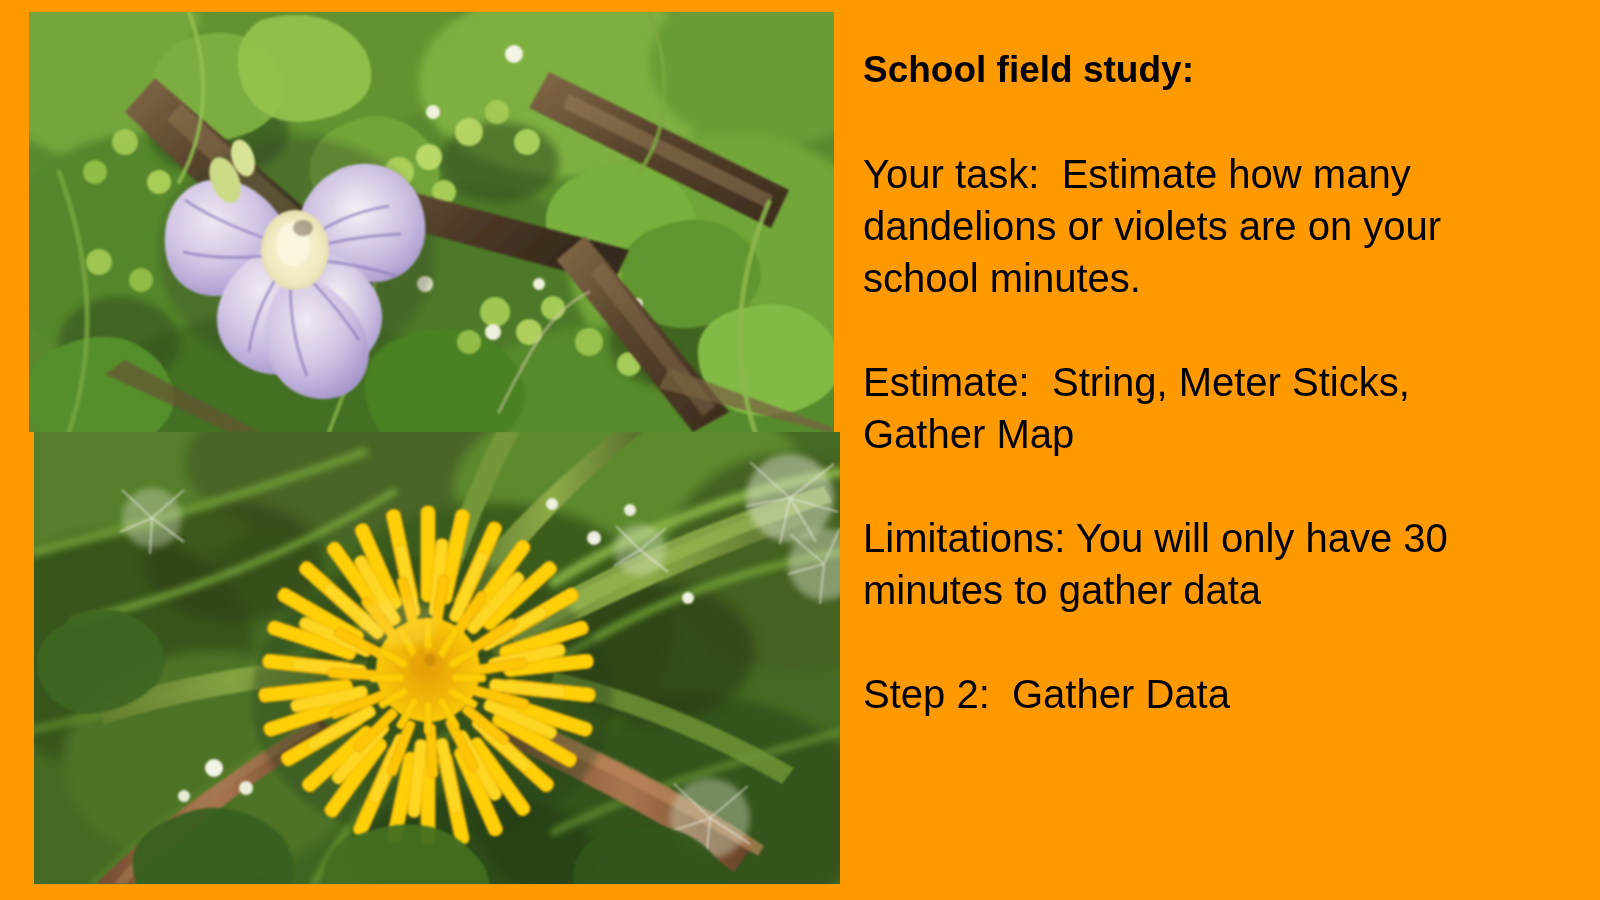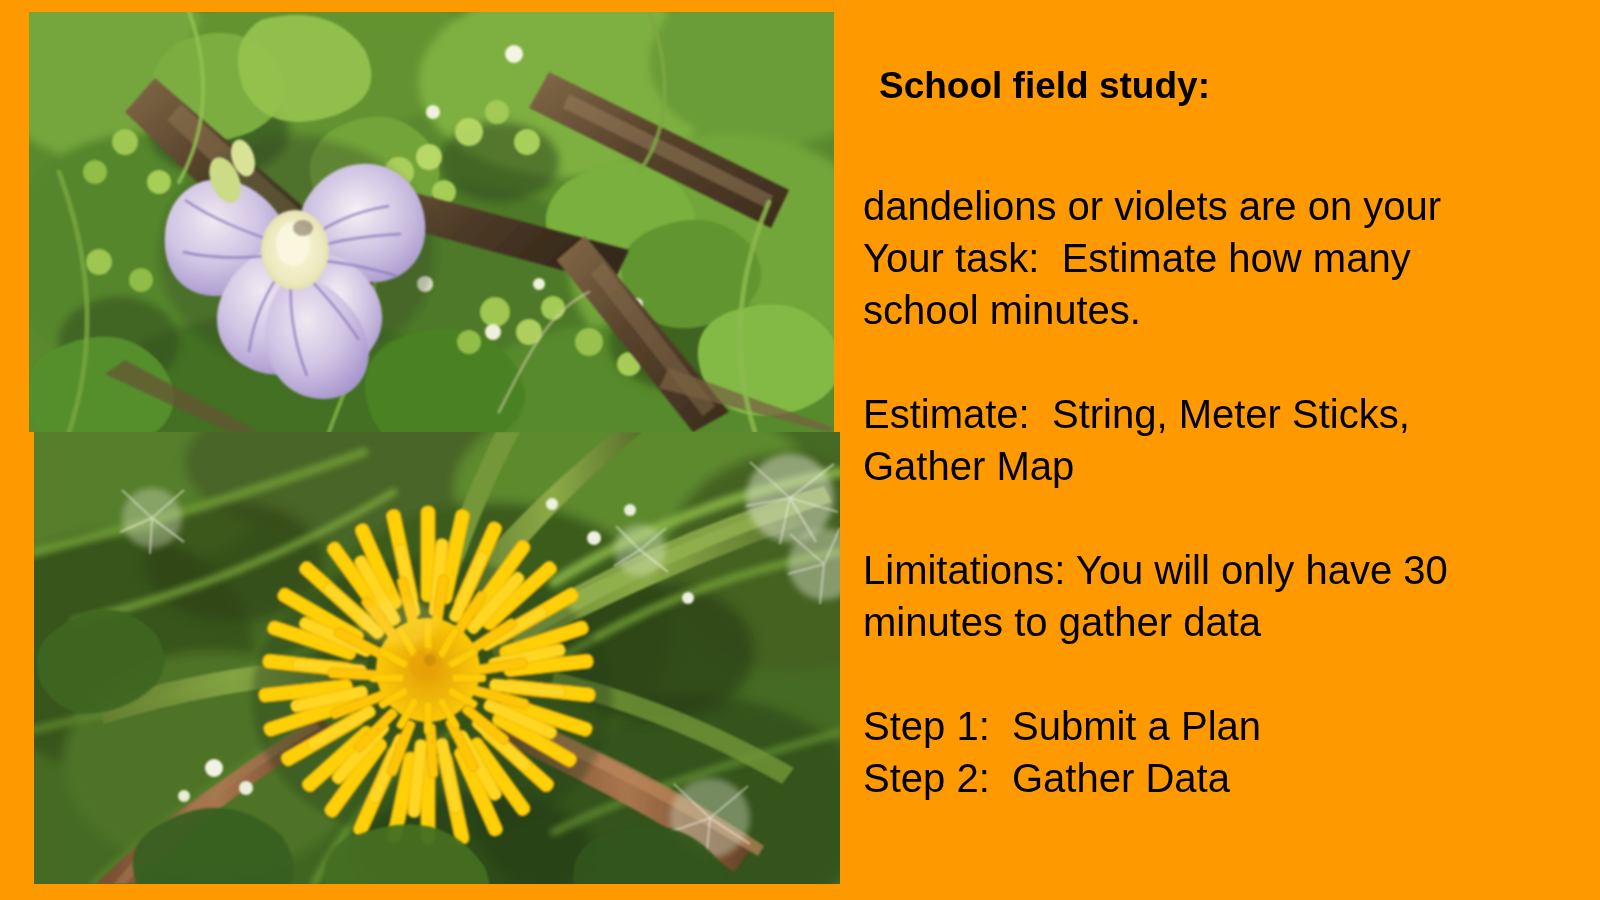--- a/index.html
+++ b/index.html
@@ -43,21 +43,21 @@
     position: absolute;
     left: 863px;
     top: 44px;
     width: 690px;
   }
   .slide-title {
     font-size: 37px;
     font-weight: bold;
     line-height: 52px;
     color: #000000;
-    margin: 16px;
+    margin: 0;
     white-space: pre;
   }
   .body-line {
     font-size: 40px;
     font-weight: normal;
     line-height: 52px;
     color: #000000;
     margin: 0;
     white-space: pre-wrap;
   }
@@ -606,38 +606,37 @@
       <rect x="0" y="0" width="806" height="452" fill="#ffdd88" opacity="0.05"></rect>
     </svg>
   </div>
 
   <div id="text-column">
 
     <div class="slide-title">School field study:</div>
     <div class="spacer-line"></div>
 
     <div class="para">
+      <div class="body-line">Your task:  Estimate how many</div>
       <div class="body-line">dandelions or violets are on your</div>
-      <div class="body-line">Your task:  Estimate how many</div>
       <div class="body-line">school minutes.</div>
     </div>
     <div class="spacer-line"></div>
 
     <div class="para">
       <div class="body-line">Estimate:  String, Meter Sticks,</div>
       <div class="body-line">Gather Map</div>
     </div>
     <div class="spacer-line"></div>
 
     <div class="para">
       <div class="body-line">Limitations: You will only have 30</div>
       <div class="body-line">minutes to gather data</div>
     </div>
     <div class="spacer-line"></div>
 
     <div class="para">
-      <div class="body-line">Step 1:  Submit a Plan</div>
       <div class="body-line">Step 2:  Gather Data</div>
     </div>
 
   </div>
 
 </div>
 
 </body></html>

